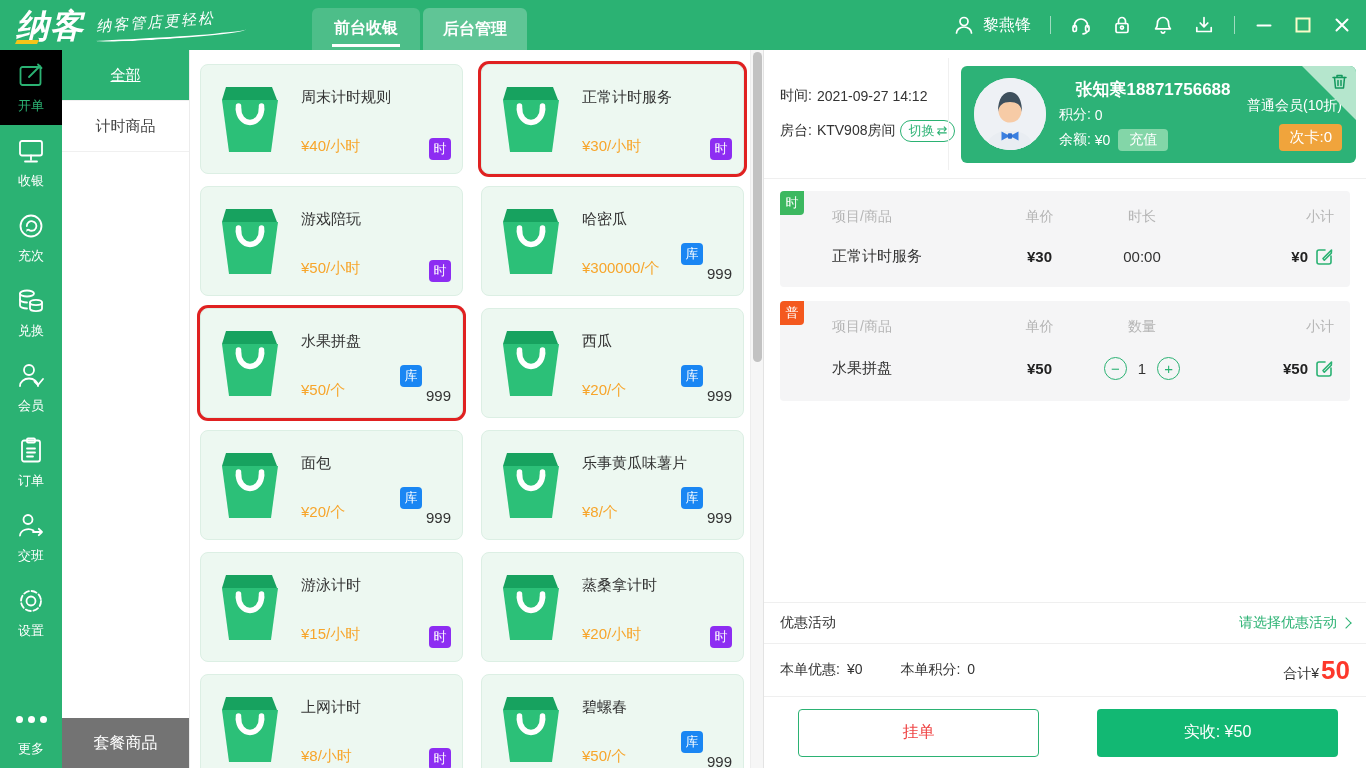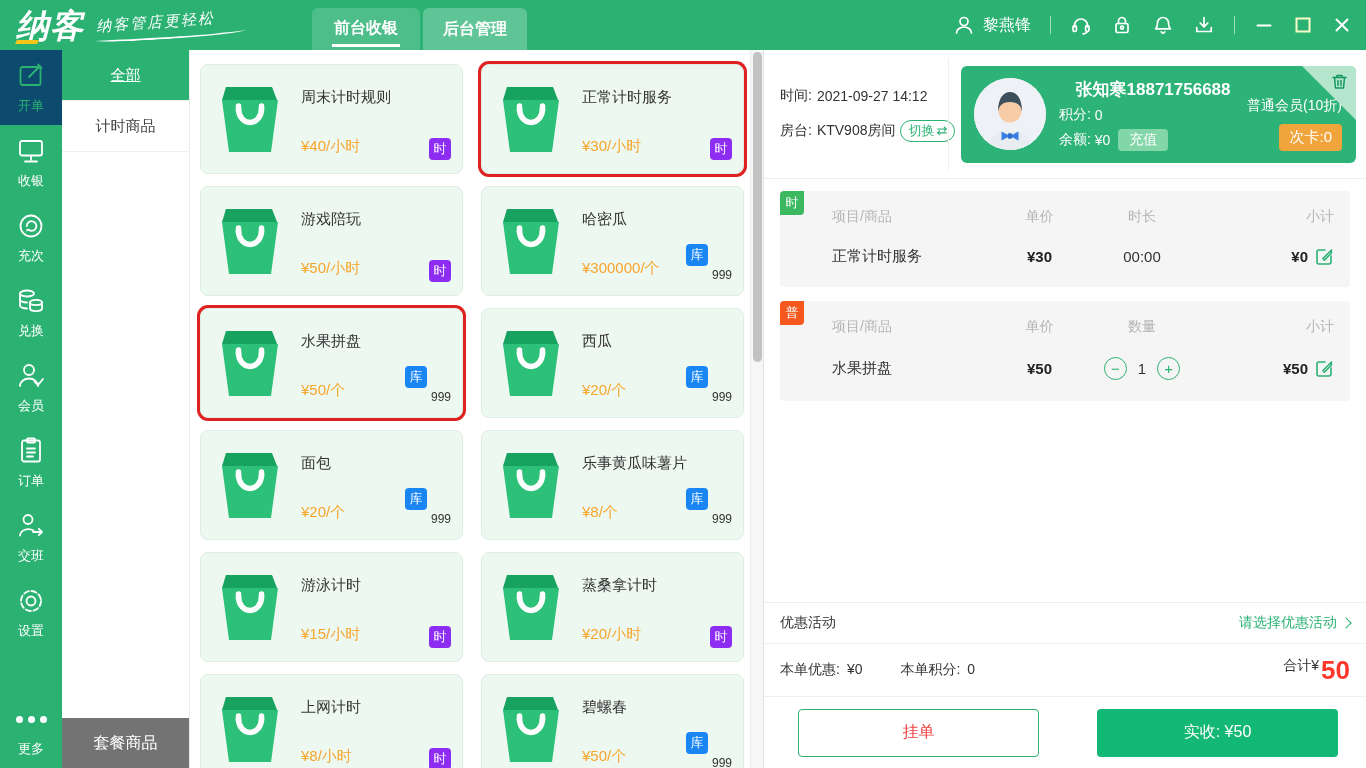--- a/index.html
+++ b/index.html
@@ -20,21 +20,21 @@
   .tab.active .tab-label { border-bottom:3px solid #fff; padding:6px 2px 5px; }
   .header-right { margin-left:auto; margin-right:14px; display:flex; align-items:center; gap:19px; color:#fff; }
   .user-block { display:flex; align-items:center; gap:8px; font-size:16px; cursor:pointer; }
   .hsep { width:1px; height:18px; background:rgba(255,255,255,.55); }
   .hicon { cursor:pointer; }
 
   
   .sidebar { position:absolute; left:0; top:50px; bottom:0; width:62px; background:#2bb273; display:flex; flex-direction:column; }
   .side-item { display:flex; flex-direction:column; align-items:center; gap:6px; padding:11px 0 10px; color:#fff; font-size:13px; cursor:pointer; }
   .side-item svg { stroke:#fff; fill:none; stroke-width:1.8; stroke-linecap:round; stroke-linejoin:round; }
-  .side-item.active { background:#0c4a6e; color:#2bb273; }
+  .side-item.active { background:#000000; color:#2bb273; }
   .side-item.active svg { stroke:#2bb273; }
   .side-item.more { margin-top:auto; }
   .dots { display:flex; gap:5px; height:30px; align-items:center; }
   .dots i { width:7px; height:7px; border-radius:50%; background:#fff; }
 
   
   .catpanel { position:absolute; left:62px; top:50px; bottom:0; width:128px; background:#fff; border-right:1px solid #ececec; }
   .back { height:44px; display:flex; align-items:center; justify-content:center; gap:6px; color:#555; font-size:15px; border-bottom:1px solid #f0f0f0; cursor:pointer; }
   .chv-l { width:8px; height:8px; border-left:2px solid #666; border-bottom:2px solid #666; transform:rotate(45deg); margin-top:1px; }
   .cat { height:51px; display:flex; align-items:center; justify-content:center; font-size:15px; color:#444; border-bottom:1px solid #f0f0f0; cursor:pointer; }
@@ -45,21 +45,21 @@
   .products { position:absolute; left:190px; top:50px; width:560px; bottom:0; overflow:hidden; padding:14px 6px 0 10px; display:grid; grid-template-columns:1fr 1fr; gap:12px 18px; align-content:start; }
   .card { position:relative; height:110px; background:#edf8f1; border:1px solid #dcefe4; border-radius:8px; cursor:pointer; }
   .card[data-hl="true"] { box-shadow:0 0 0 3px #e02121; }
   .bag { position:absolute; left:16px; top:15px; }
   .p-name { position:absolute; left:100px; top:23px; font-size:15px; color:#333; }
   .p-price { position:absolute; left:100px; bottom:17px; font-size:15px; color:#f7a52b; }
   .p-badgewrap { position:absolute; right:11px; bottom:13px; display:flex; align-items:center; gap:4px; }
   .badge { min-width:22px; height:22px; padding:0 3px; border-radius:4px; color:#fff; font-size:13px; display:flex; align-items:center; justify-content:center; }
   .badge[data-type="time"] { background:#8d2df2; }
   .badge[data-type="stock"] { background:#1a86f3; }
-  .stock { font-size:12px; color:#333;margin-top:40px; }
+  .stock { font-size:15px; color:#333;margin-top:40px; }
   .stock:empty { display:none; }
 
   
   .vscroll { position:absolute; left:750px; top:50px; bottom:0; width:13px; background:#f6f6f6; border-left:1px solid #ededed; }
   .vthumb { position:absolute; left:2px; top:2px; width:9px; height:310px; border-radius:5px; background:#c2c2c2; }
 
   
   .rightpanel { position:absolute; left:763px; top:50px; right:0; bottom:0; background:#fff; border-left:1px solid #e3e3e3; display:flex; flex-direction:column; }
   .top-info { display:flex; align-items:center; padding:8px 10px 8px 16px; height:129px; border-bottom:1px solid #efefef; }
   .time-block { width:168px; display:flex; flex-direction:column; gap:15px; font-size:14px; color:#333; }
@@ -95,21 +95,21 @@
   .o-qty { font-size:15px; color:#333; }
   .o-sub { display:flex; align-items:center; justify-content:flex-end; gap:7px; font-size:15px; color:#222; font-weight:bold; }
   .edit-ic { cursor:pointer; }
 
   .spacer { flex:1; }
   .promo-row { border-top:1px solid #efefef; border-bottom:1px solid #efefef; height:42px; display:flex; align-items:center; padding:0 16px; font-size:14px; color:#333; }
   .promo-link { margin-left:auto; display:flex; align-items:center; gap:5px; color:#2bb273; cursor:pointer; }
   .chv-r { width:8px; height:8px; border-right:1.5px solid #2bb273; border-top:1.5px solid #2bb273; transform:rotate(45deg); }
   .totals-row { height:52px; display:flex; align-items:center; padding:0 16px; font-size:14px; color:#333; }
   .t-pair { display:flex; gap:7px; margin-right:38px; }
-  .total-wrap { margin-left:auto; display:flex; align-items:flex-start; }
+  .total-wrap { margin-left:auto; display:flex; align-items:flex-end; }
   .total-val { color:#fd382b; font-size:26px; font-weight:bold; margin-left:2px; line-height:1; }
   .buttons-row { border-top:1px solid #efefef; height:72px; display:flex; align-items:center; justify-content:space-between; padding:0 28px 0 34px; }
   .hold-btn { width:241px; height:48px; background:#fff; border:1px solid #2bb273; border-radius:4px; color:#ef4444; font-size:16px; display:flex; align-items:center; justify-content:center; cursor:pointer; }
   .pay-btn { width:241px; height:48px; background:#12b873; border:none; border-radius:4px; color:#fff; font-size:16px; display:flex; align-items:center; justify-content:center; cursor:pointer; }
 </style>
 </head>
 <body>
 
 <div class="header">
   <div class="logo">

